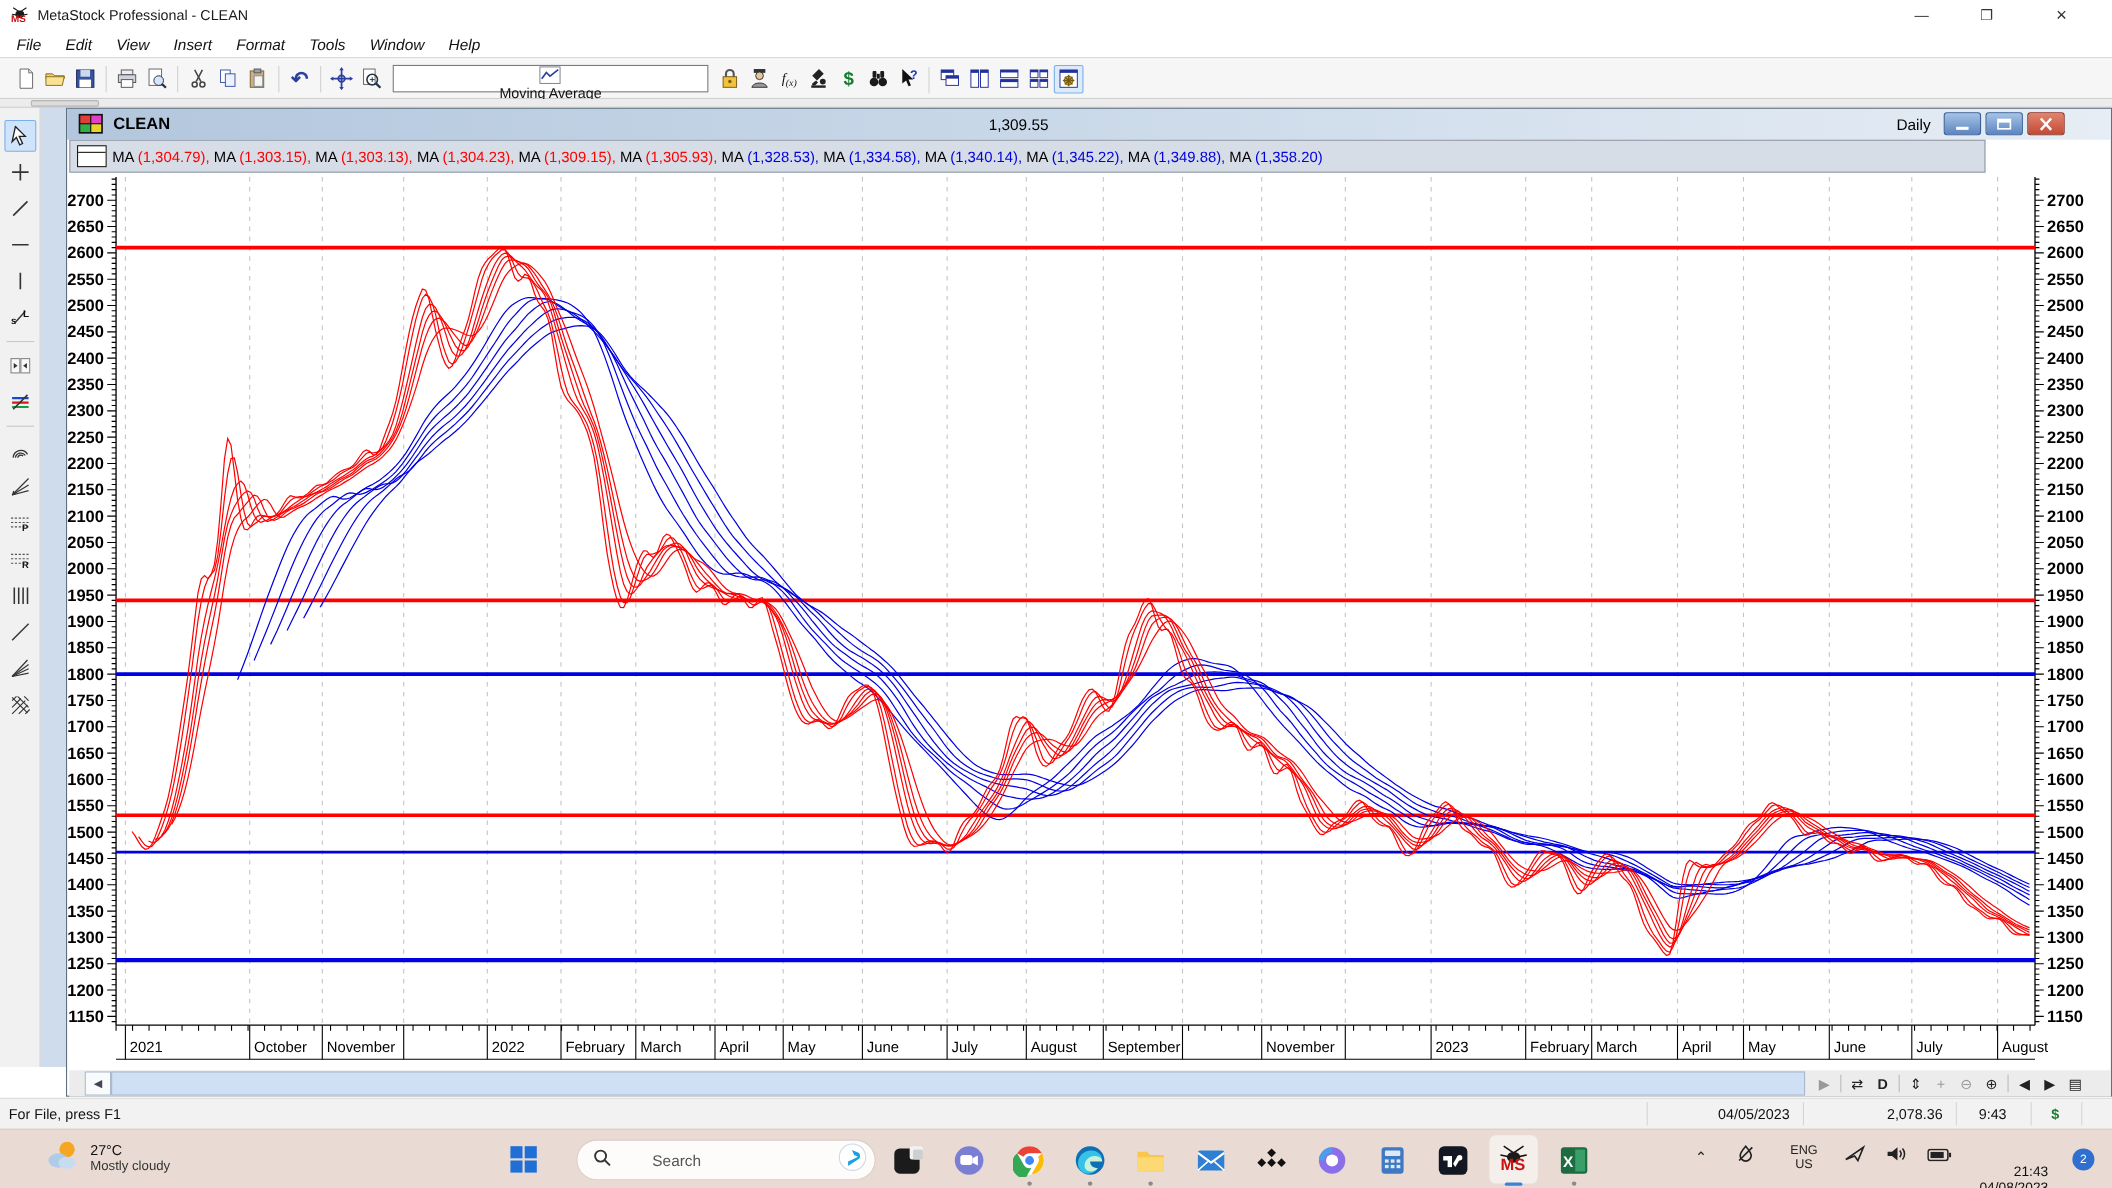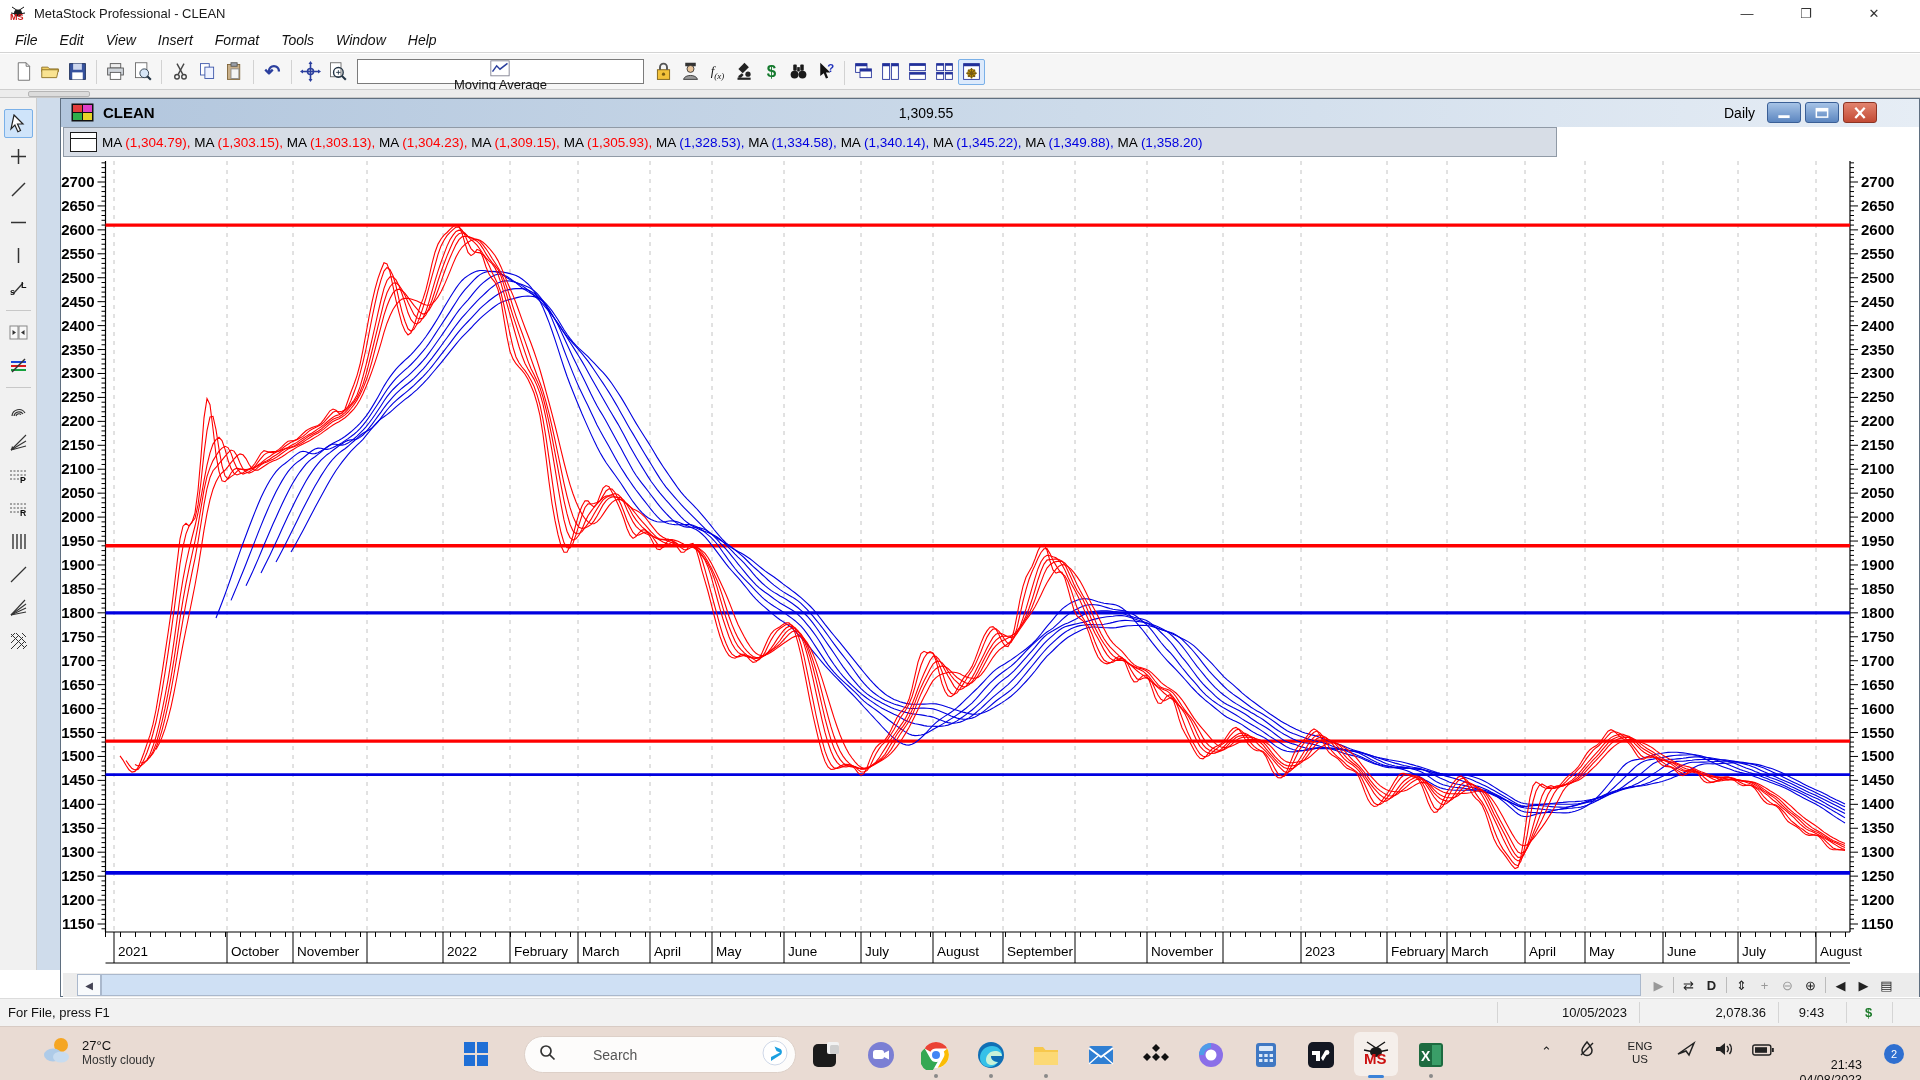--- a/index.html
+++ b/index.html
@@ -42,21 +42,21 @@
   #mdibg { left:37px; top:98px; width:23px; height:872px; background:#cfdceb; }
 
   
   #docwin { left:60px; top:98px; width:1860px; height:899px; border:1px solid #5f6f80; background:#fff; }
   #doc-titlebar { left:0; top:0; width:1858px; height:28px; background:linear-gradient(90deg,#b2c6dd 0%, #cddbea 55%, #e6edf5 100%); display:flex; align-items:center; }
   #doc-icon { position:absolute; left:10px; top:4px; width:23px; height:19px; }
   #doc-title { position:absolute; left:42px; top:0; line-height:28px; font-size:15px; font-weight:bold; color:#000; }
   #doc-value { position:absolute; left:790px; width:150px; text-align:center; line-height:28px; font-size:14px; color:#000; }
   #doc-daily { position:absolute; left:1663px; line-height:28px; font-size:14px; color:#000; }
   .docbtn { position:absolute; top:3px; width:34px; height:21px; border-radius:3px; border:1px solid #3a5f96; background:linear-gradient(#9db installées,#5c86c0); }
-  #doc-legend { left:2px; top:28px; width:1494px; height:30px; background:#d7dde6; border:1px solid #909aa6; display:flex; align-items:center; padding-left:6px; white-space:nowrap; overflow:hidden; }
+  #doc-legend { left:2px; top:28px; width:1742px; height:30px; background:#d7dde6; border:1px solid #909aa6; display:flex; align-items:center; padding-left:6px; white-space:nowrap; overflow:hidden; }
   #legend-winicon { width:27px; height:20px; background:#fff; border:1.5px solid #1a1a1a; margin-right:5px; position:relative; }
   #legend-winicon:before { content:""; position:absolute; left:0; top:0; right:0; height:5px; border-bottom:1.5px solid #1a1a1a; }
   #legend-items { font-size:13.5px; color:#000; }
   .lgbtn { position:absolute; top:3px; width:22px; height:22px; border:1px solid #8a94a0; background:#e7ebf0; text-align:center; line-height:20px; font-size:13px; font-weight:bold; color:#111; }
 
   
   #scrollrow { left:62px; top:874px; width:1856px; height:24px; background:#ececec; }
   #scr-left { position:absolute; left:14px; top:1px; width:24px; height:22px; background:#f8fafc; border:1px solid #aab8cc; color:#445; font-size:10px; text-align:center; line-height:21px; }
   #scr-track { position:absolute; left:38px; top:1px; width:1540px; height:22px; background:#cfe0f4; border:1px solid #aab8cc; }
   #scr-cluster { position:absolute; left:1584px; top:0; height:24px; display:flex; align-items:center; }
@@ -1101,21 +1101,21 @@
           <span class="scsep"></span>
           <span class="scbtn">◀</span>
           <span class="scbtn">▶</span>
           <span class="scbtn">▤</span>
         </span>
     </div>
   </div>
 
   <div id="statusbar" class="abs">
     <span id="status-help" class="abs">For File, press F1</span>
-    <span class="stcell" id="st-date">10/05/2023</span>
+    <span class="stcell" id="st-date">04/05/2023</span>
     <span class="stcell" id="st-val">2,078.36</span>
     <span class="stcell" id="st-time">9:43</span>
     <span class="stcell" id="st-cur">$</span>
     <span class="stcell" id="st-end"></span>
   </div>
 
   <div id="taskbar" class="abs">
     <div id="weather" class="abs">
       <span id="weather-icon"><svg width="34" height="34" viewBox="0 0 34 34">
             <circle cx="21" cy="12" r="7" fill="#f5a623"></circle>

